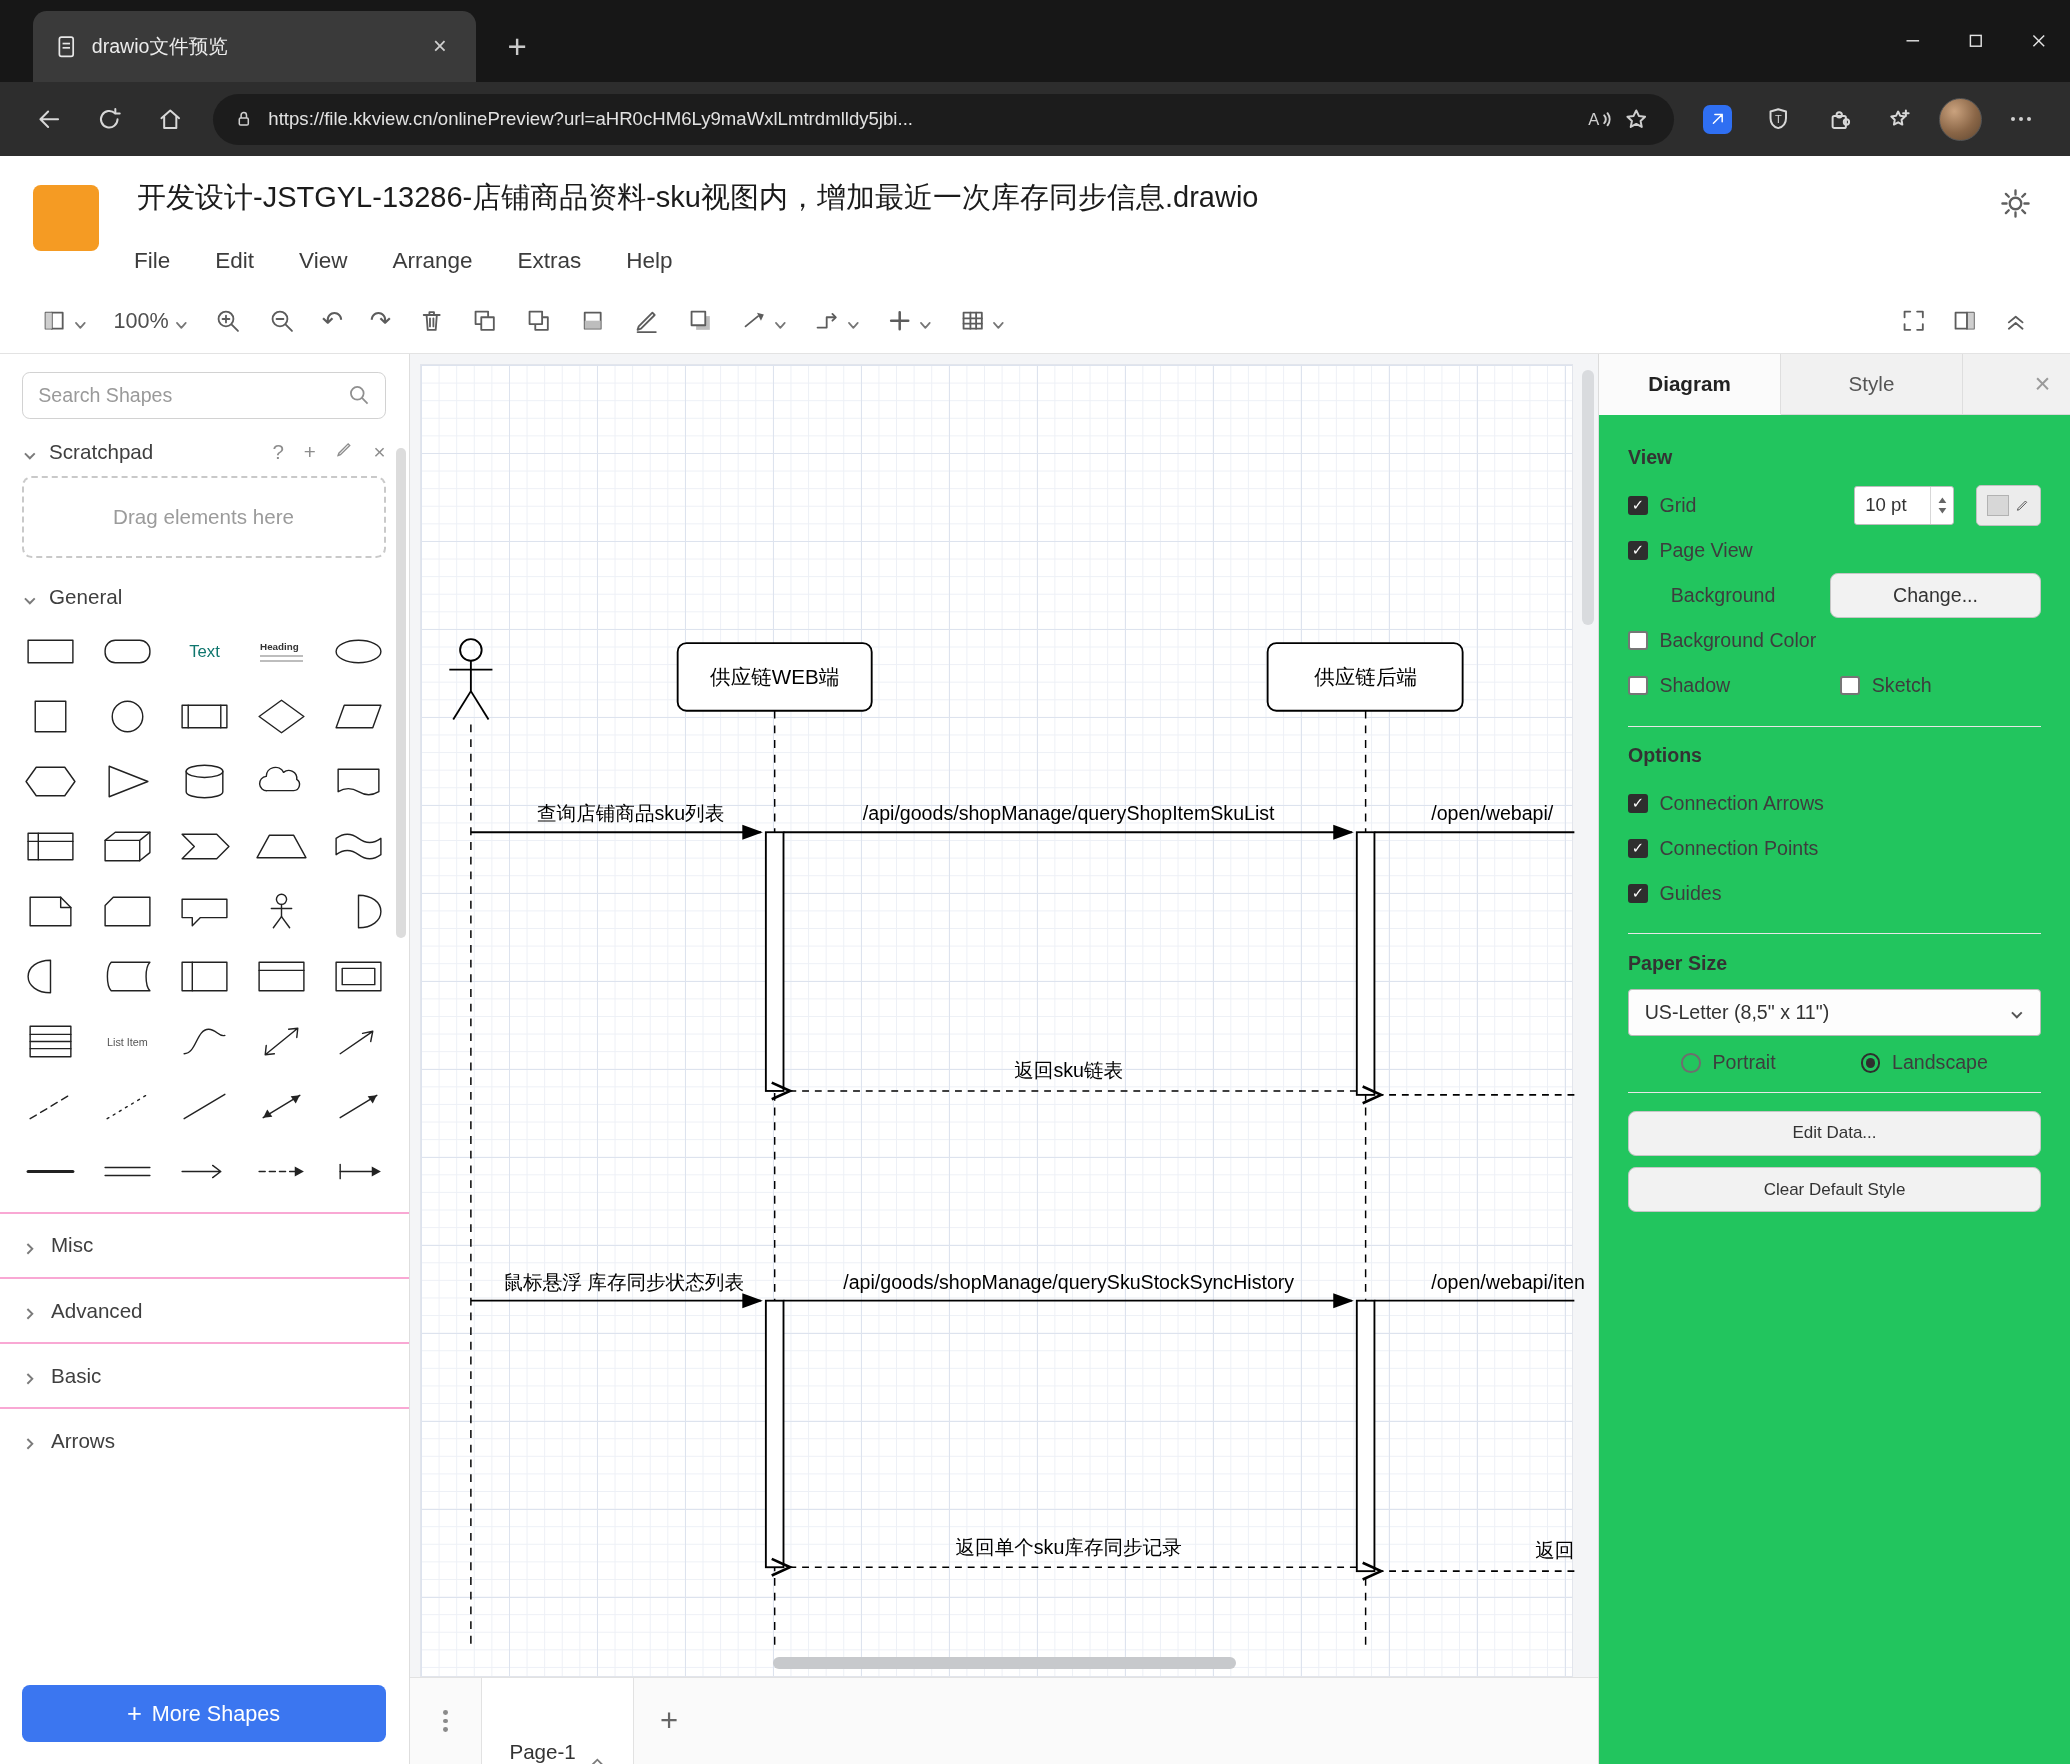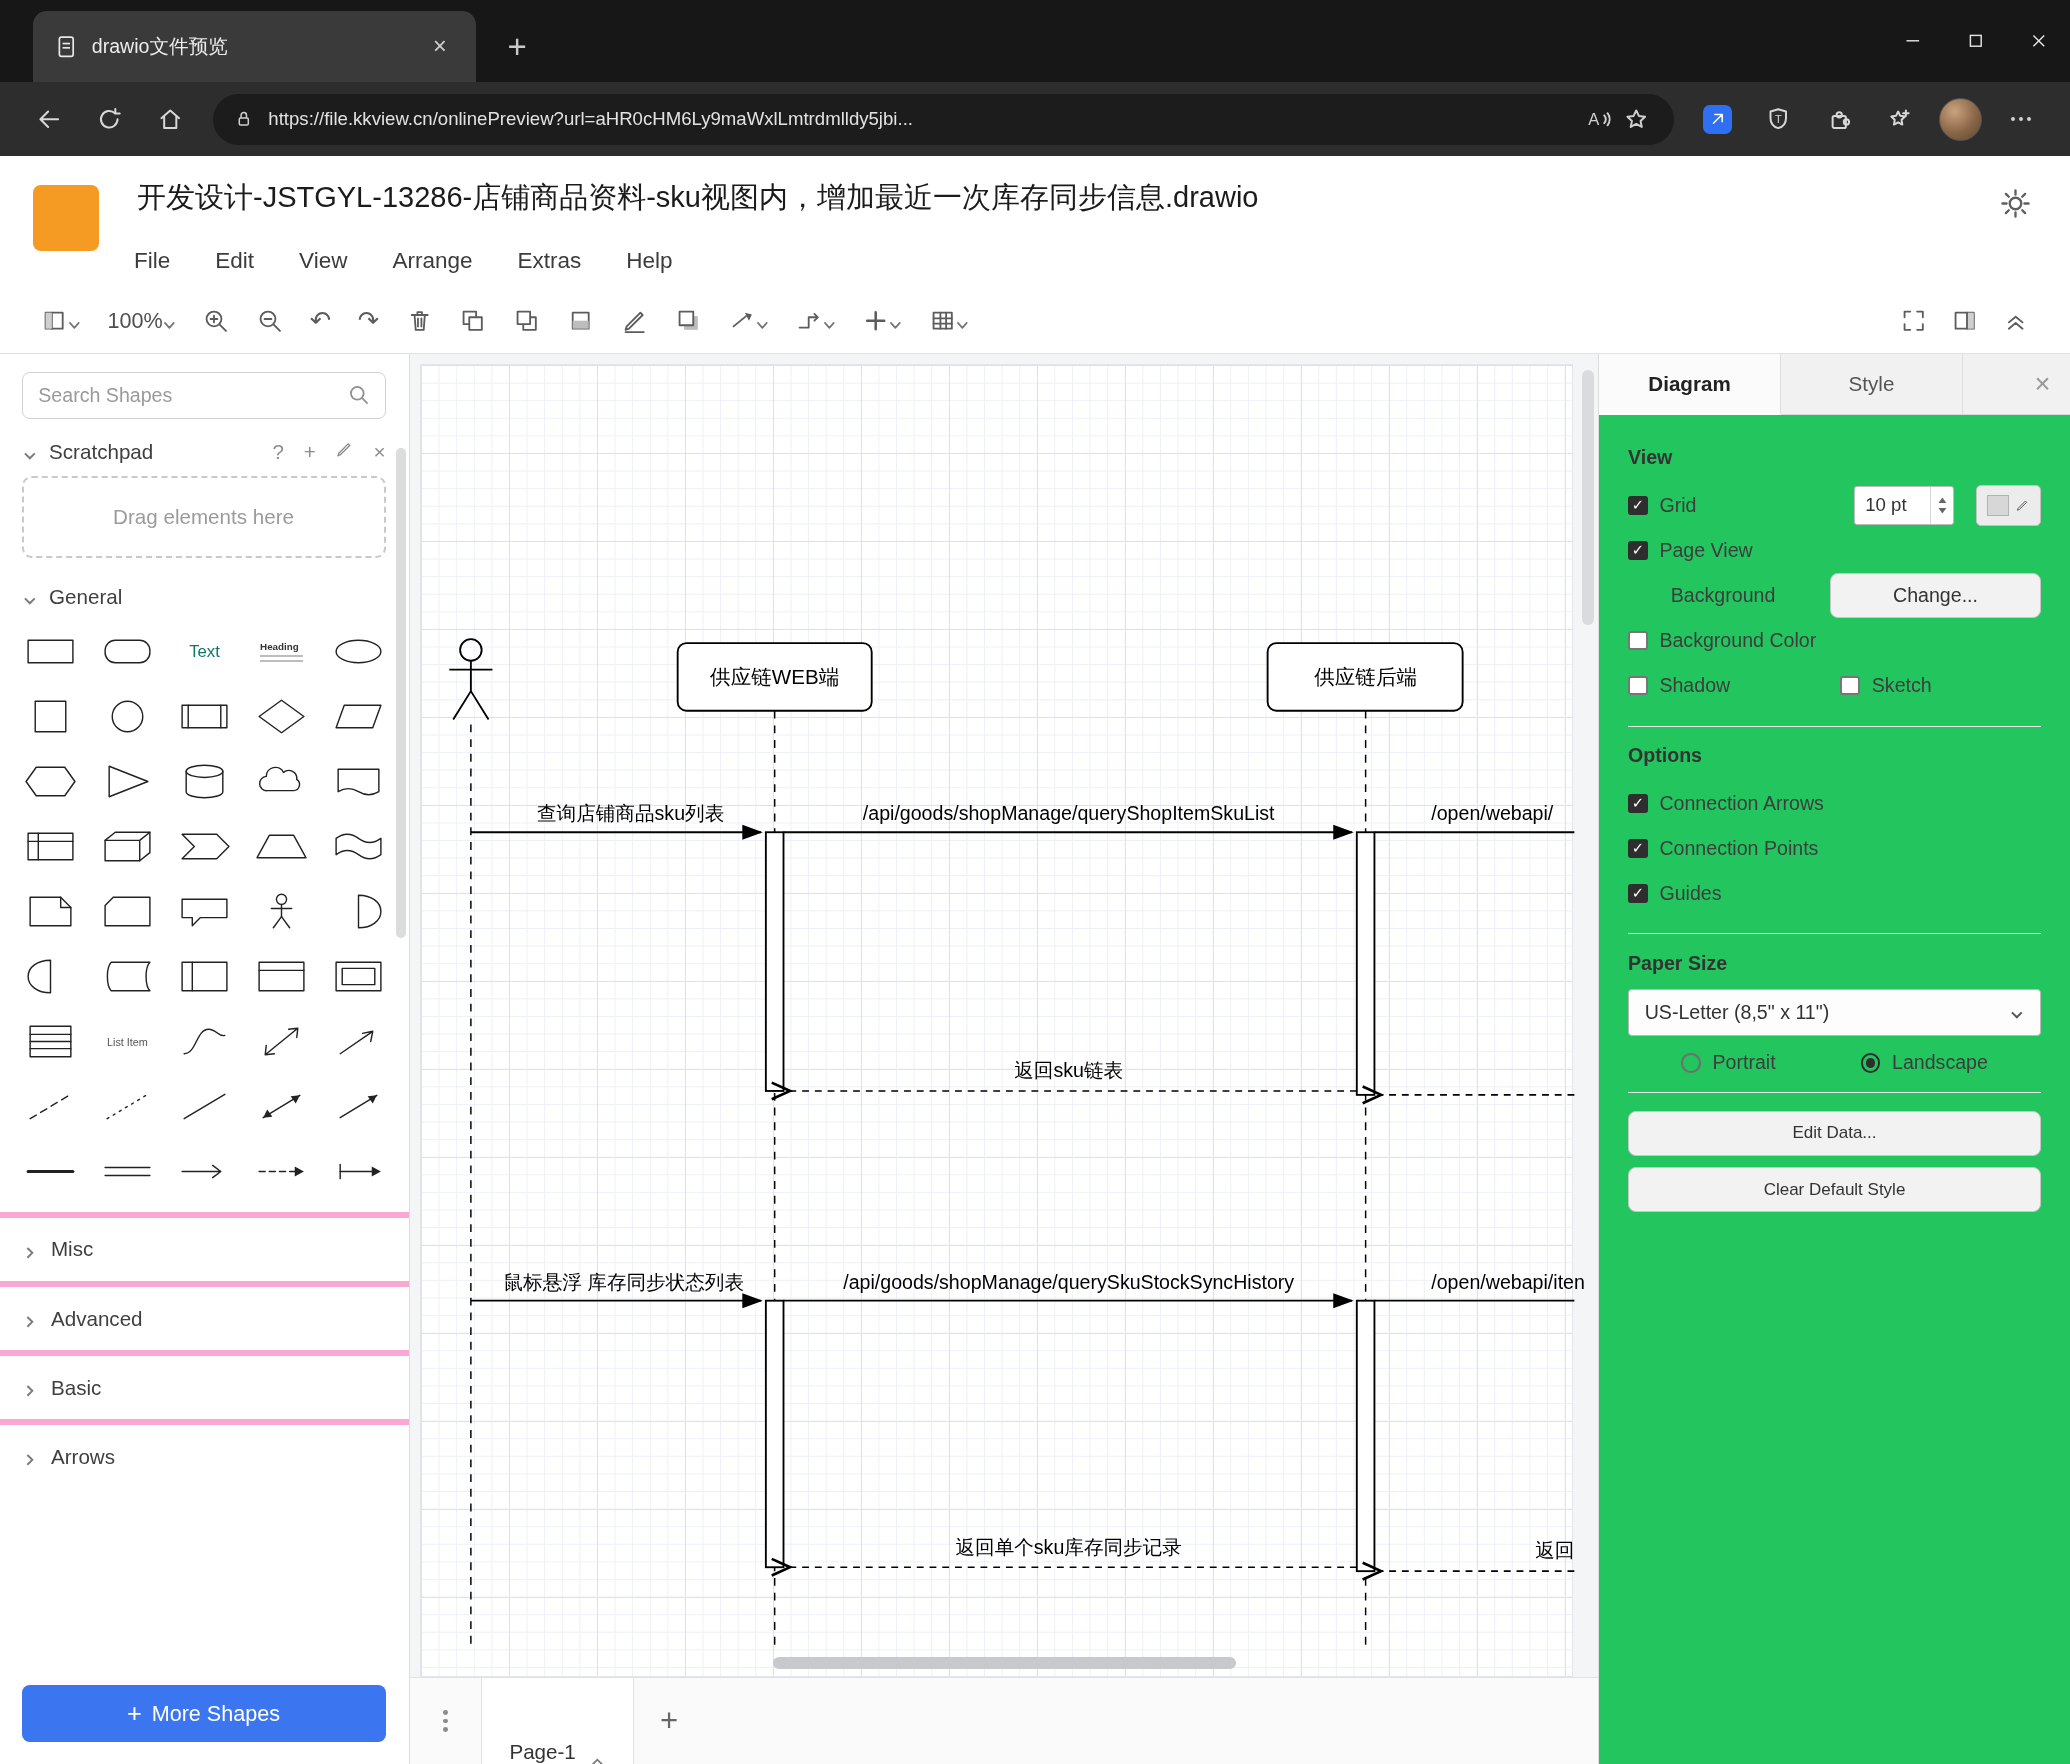--- a/index.html
+++ b/index.html
@@ -41,21 +41,21 @@
   .app-header{height:132px;background:#fff;position:relative;flex:none;}
   .logo{position:absolute;left:33px;top:29px;width:66px;height:66px;background:var(--brand-orange);border-radius:7.8px;}
   .doc-title{position:absolute;left:137px;top:21.6px;font-size:29px;color:#1b1b1b;white-space:nowrap;}
   .menubar{position:absolute;left:134px;bottom:13.7px;display:flex;gap:45px;font-size:22.5px;color:#3c3c3c;}
   .menubar span{cursor:default;}
   .theme-toggle{position:absolute;right:33px;top:25.5px;width:43px;height:43px;color:#5f5f5f;display:flex;align-items:center;justify-content:center;}
   .theme-toggle svg{width:33px;height:33px;stroke:currentColor;fill:none;stroke-width:1.7;stroke-linecap:round;}
 
   
   .toolbar{height:66px;border-bottom:1px solid #e3e3e3;display:flex;align-items:center;padding:0 41px;gap:26.5px;color:#5c5c5c;flex:none;background:#fff;}
-  .tbtn{display:flex;align-items:center;gap:0;color:#5c5c5c;}
+  .tbtn{display:flex;align-items:center;gap:6px;color:#5c5c5c;}
   .tbtn svg{width:27.4px;height:27.4px;stroke:currentColor;fill:none;stroke-width:1.6;stroke-linecap:round;stroke-linejoin:round;}
   .tbtn .glyph{font-size:25.5px;line-height:1;}
   .caret{width:12.7px;height:8.8px;flex:none;}
   .caret svg{width:12.7px;height:8.8px;stroke:#767676;fill:none;stroke-width:1.8;}
   .zoom-label{font-size:21.6px;color:#4f4f4f;}
   .toolbar-right{margin-left:auto;display:flex;gap:23.5px;align-items:center;}
 
   
   .main{flex:1;display:flex;min-height:0;}
 
@@ -73,21 +73,21 @@
   .sp-icons svg{width:18.6px;height:18.6px;stroke:currentColor;fill:none;stroke-width:1.8;}
   .dragbox{margin:2px 23.5px 13.7px 21.6px;height:82px;border:2px dashed #c9c9c9;border-radius:9.8px;display:flex;align-items:center;justify-content:center;color:#9b9b9b;font-size:20.6px;}
   .shape-grid{display:grid;grid-template-columns:repeat(5,1fr);padding:0 11.8px 7.8px;}
   .cell{height:65px;display:flex;align-items:center;justify-content:center;border-radius:5.9px;}
   .cell svg{width:57px;height:41px;stroke:#222;fill:#fff;stroke-width:1.4;stroke-linejoin:round;stroke-linecap:round;}
   .cell .txt{font-size:16.7px;color:#0f766e;}
   .cell .heading-mini{width:43px;text-align:left;}
   .cell .heading-mini b{font-size:9.8px;color:#333;display:block;}
   .cell .heading-mini i{display:block;height:2px;background:#bdbdbd;margin-top:2.9px;}
   .cell .li-mini{font-size:10.8px;color:#555;}
-  .collapse-row{border-top:6px solid #f9a8d4;padding:19.6px 23.5px 19.6px 21.6px;font-size:20.6px;color:#3f3f3f;display:flex;align-items:center;gap:13.7px;}
+  .collapse-row{border-top:2px solid #f9a8d4;padding:19.6px 23.5px 19.6px 21.6px;font-size:20.6px;color:#3f3f3f;display:flex;align-items:center;gap:13.7px;}
   .more-wrap{margin-top:auto;padding:15.7px 23.5px 21.6px 21.6px;}
   .more-btn{height:57px;background:var(--primary-button-blue);border-radius:7.8px;color:#fff;font-size:21.6px;display:flex;align-items:center;justify-content:center;gap:9.8px;}
   .more-btn .plus{font-size:25.5px;}
   .sb-thumb{position:absolute;right:2.9px;top:94px;width:9.8px;height:490px;background:#dcdcdc;border-radius:4.9px;}
 
   
   .canvas-col{flex:1;min-width:0;display:flex;flex-direction:column;background:#f4f5f7;position:relative;}
   .drawarea{flex:1;position:relative;overflow:hidden;}
   .page{position:absolute;left:9.8px;top:9.8px;width:1153px;bottom:0;background-color:#fff;border:1px solid #e2e5ec;
     background-image:

